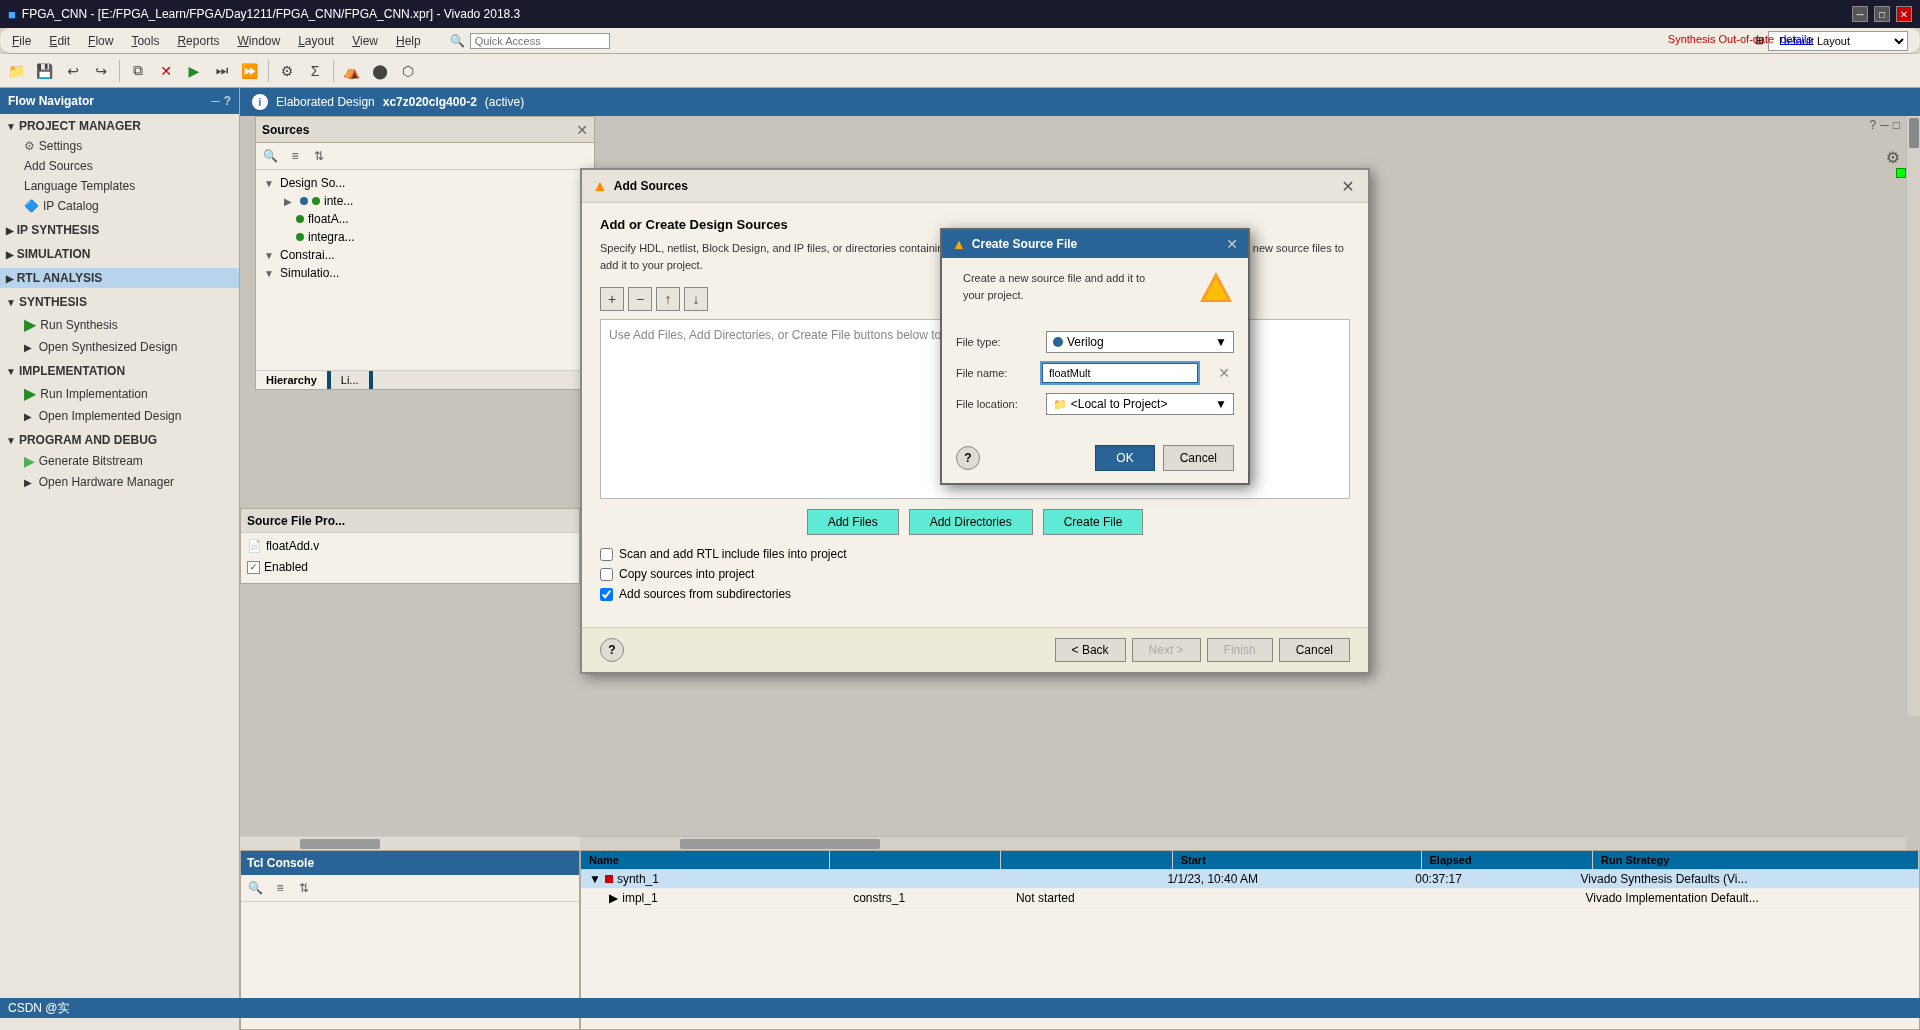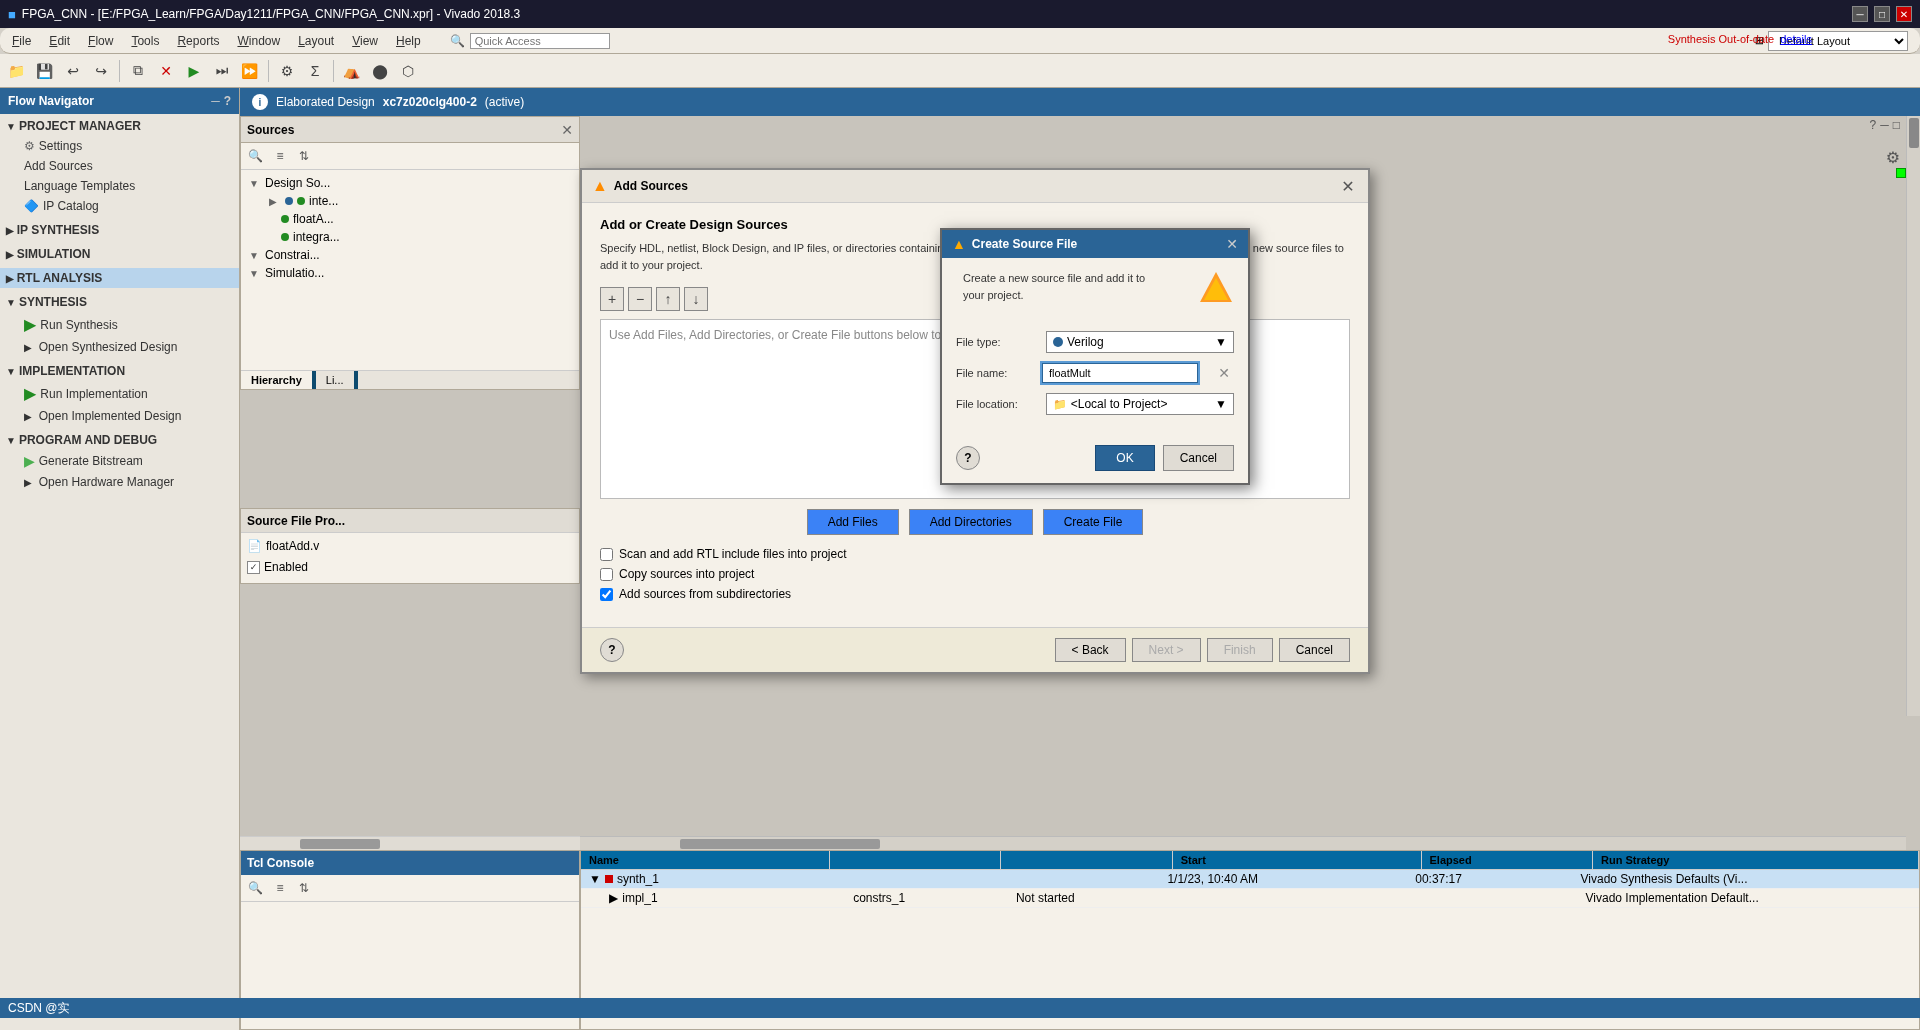--- a/index.html
+++ b/index.html
@@ -166,21 +166,21 @@
       display: flex;
       align-items: center;
       gap: 8px;
       height: 28px;
     }
     .info-icon { background: #fff; color: #2a6496; border-radius: 50%; width: 16px; height: 16px; display: flex; align-items: center; justify-content: center; font-size: 10px; font-weight: bold; }
 
     
     .sources-panel {
       position: absolute;
-      left: 0; top: 28px;
+      left: 15px; top: 28px;
       width: 340px;
       background: #f5f1e9;
       border: 1px solid #b0a898;
       display: flex;
       flex-direction: column;
     }
     .panel-header {
       background: #e0dcd4;
       padding: 3px 6px;
       display: flex;
@@ -425,21 +425,21 @@
     
     .add-files-row {
       display: flex;
       gap: 10px;
       margin: 10px 0;
       justify-content: center;
     }
     .add-files-btn {
       padding: 5px 20px;
       border: 1px solid #888;
-      background: #3b82f6;
+      background: #5eead4;
       cursor: pointer;
       font-size: 12px;
     }
   </style>
 </head>
 <body>
 
 <div class="title-bar">
   <div class="title-bar-left">
     <span style="color:#4af;font-size:13px;">■</span>

